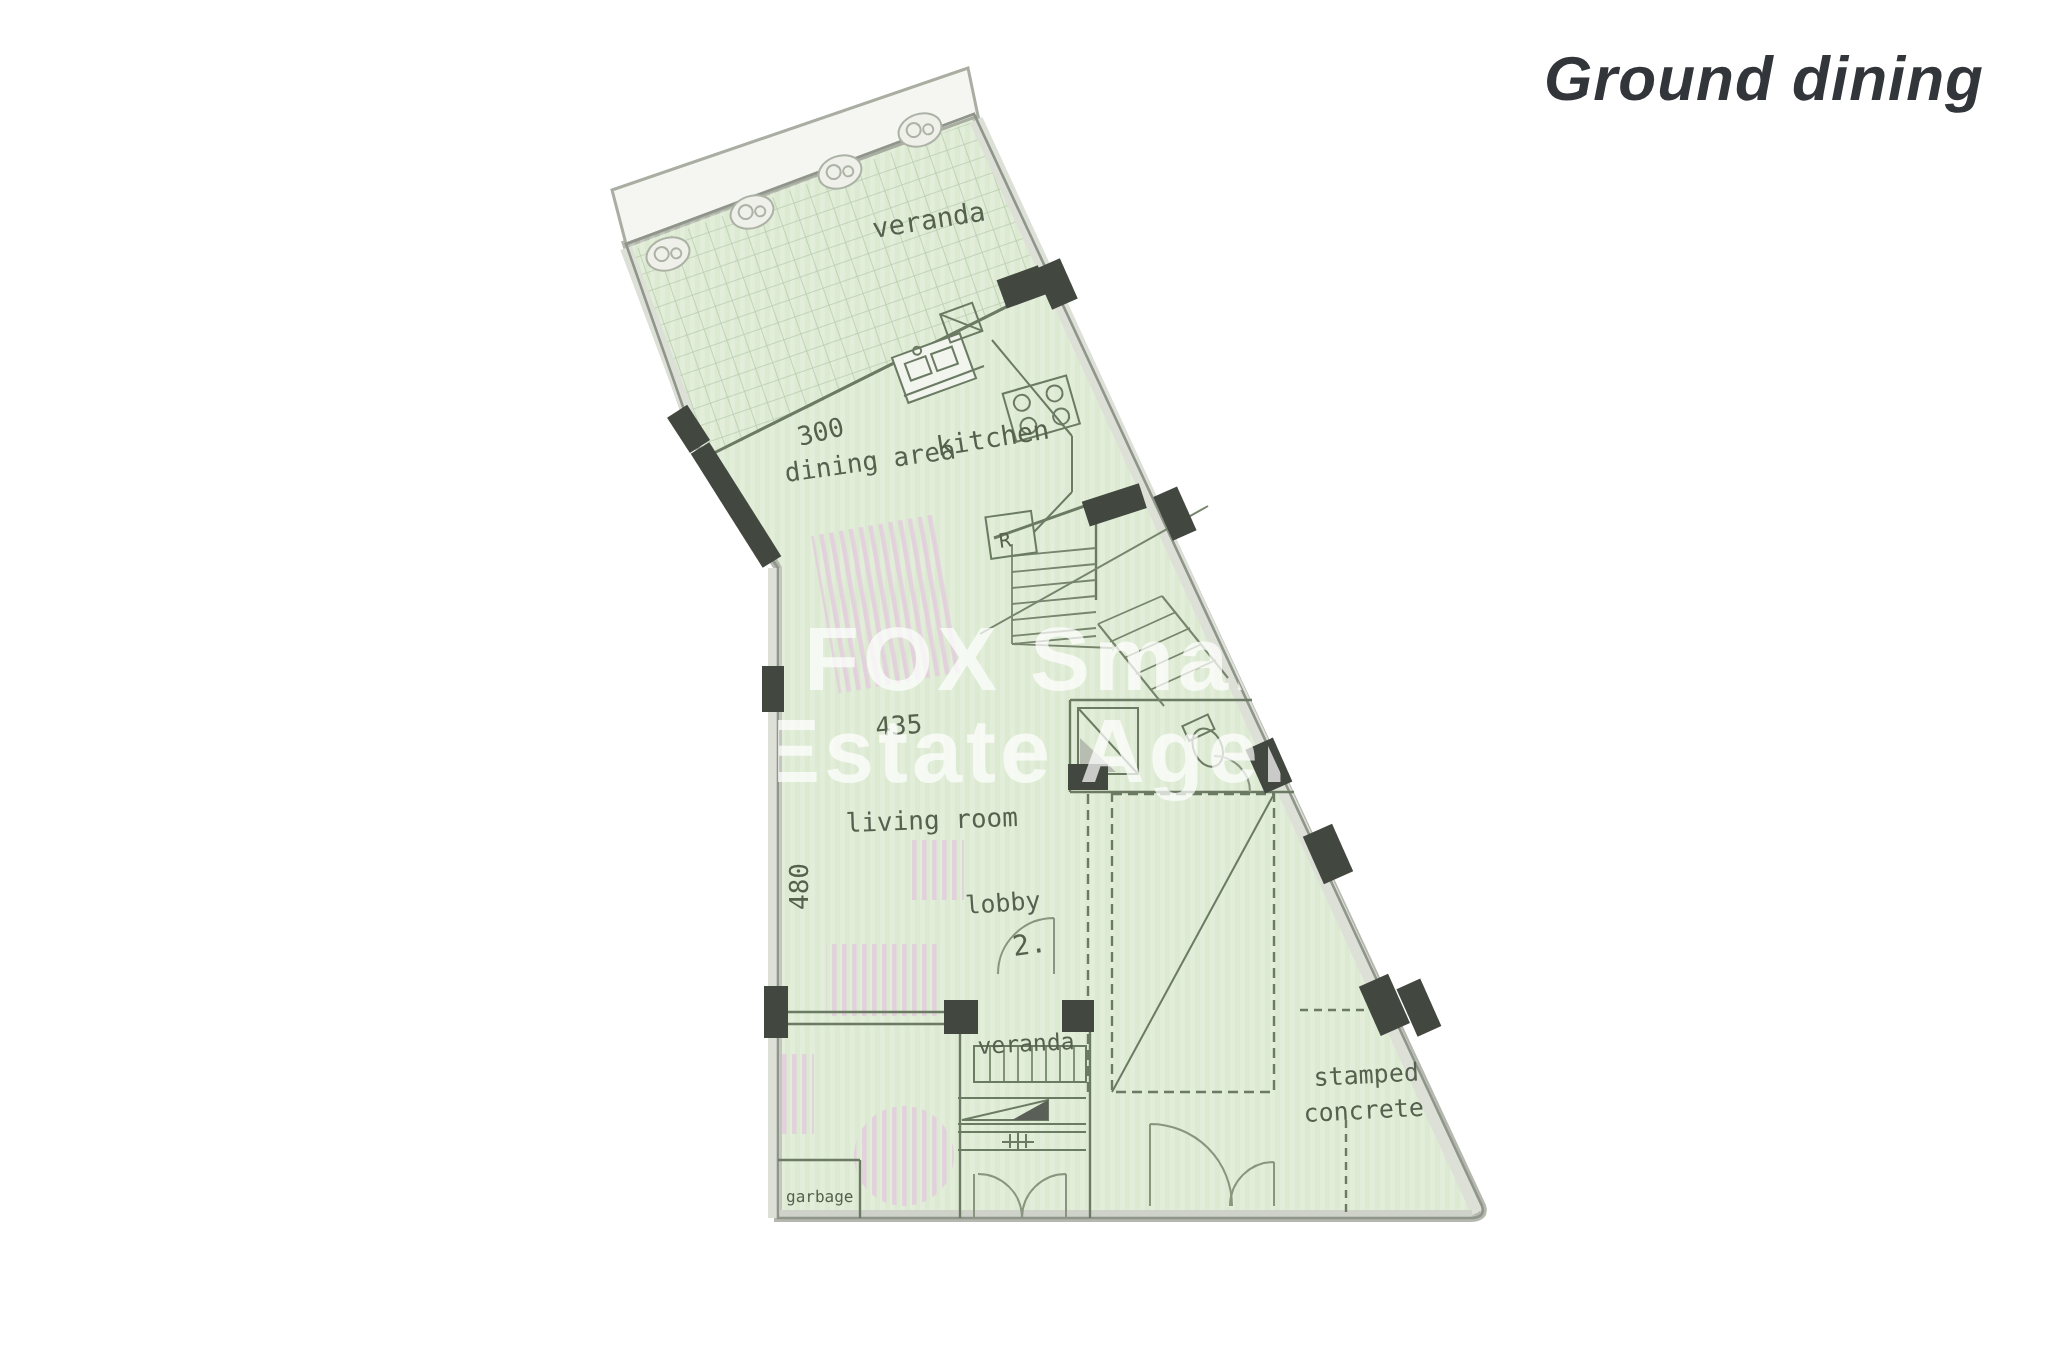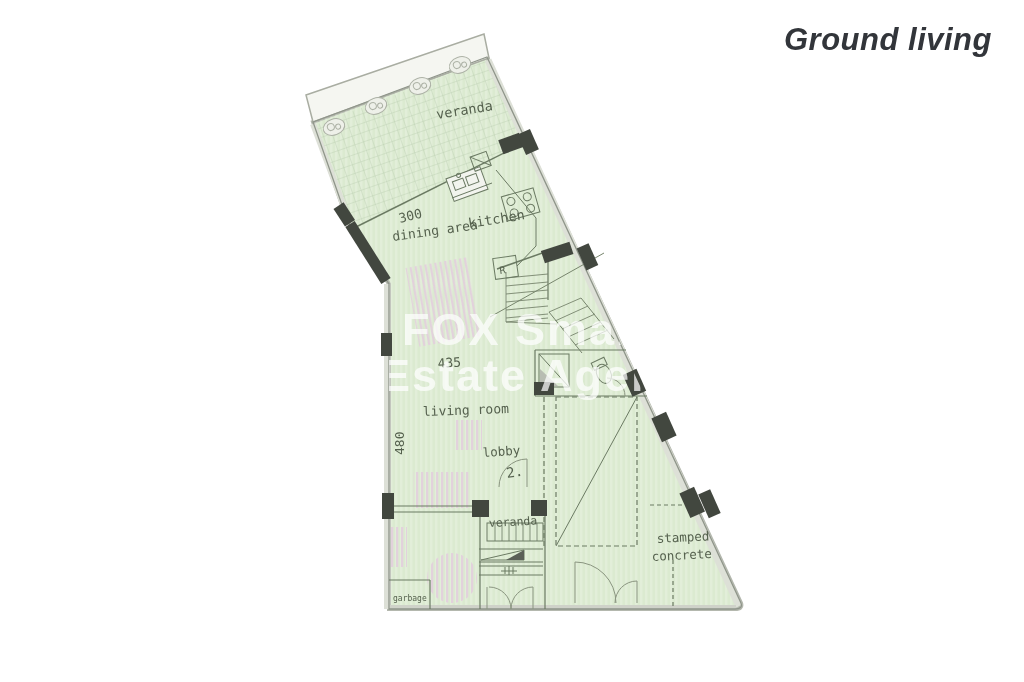--- a/index.html
+++ b/index.html
@@ -8,21 +8,21 @@
   .title{position:absolute;top:22px;right:32px;font-style:italic;font-weight:600;
          font-size:31px;letter-spacing:0.5px;color:#32353a;}
   svg{position:absolute;left:0;top:0;}
   .roomlabel{font-family:"DejaVu Sans Mono", monospace;fill:#55614e;}
   .wm{font-family:"Liberation Sans", sans-serif;font-weight:bold;fill:#ffffff;opacity:0.72;letter-spacing:2px;}
 </style>
 </head>
 <body>
 
 <div class="stage">
-  <div class="title">Ground living</div>
+  <div class="title">Ground dining</div>
 
   <svg width="1024" height="682" viewBox="0 0 1024 682">
     <defs>
       <pattern id="tiles" width="9" height="9" patternUnits="userSpaceOnUse" patternTransform="rotate(-19)">
         <path d="M0,0H9M0,0V9" stroke="#b9cdb0" stroke-width="0.8" fill="none"></path>
       </pattern>
       <pattern id="pinkhatch" width="5" height="7" patternUnits="userSpaceOnUse">
         <rect x="1" y="0" width="2.3" height="7" fill="#e3cfdd"></rect>
       </pattern>
       <pattern id="scan" width="5" height="8" patternUnits="userSpaceOnUse">

